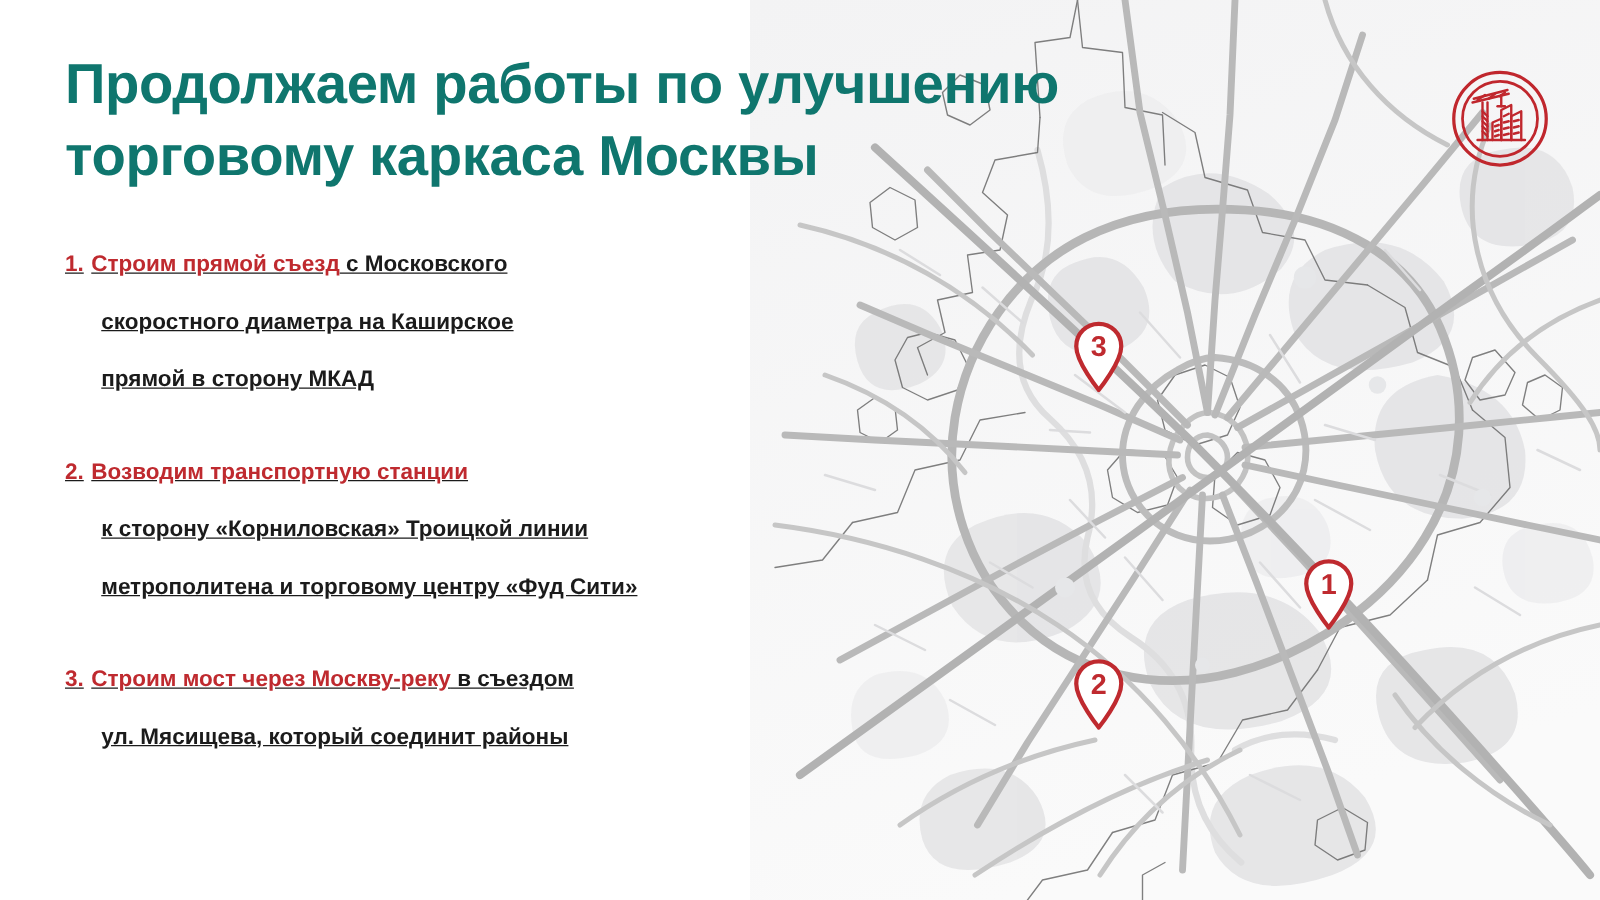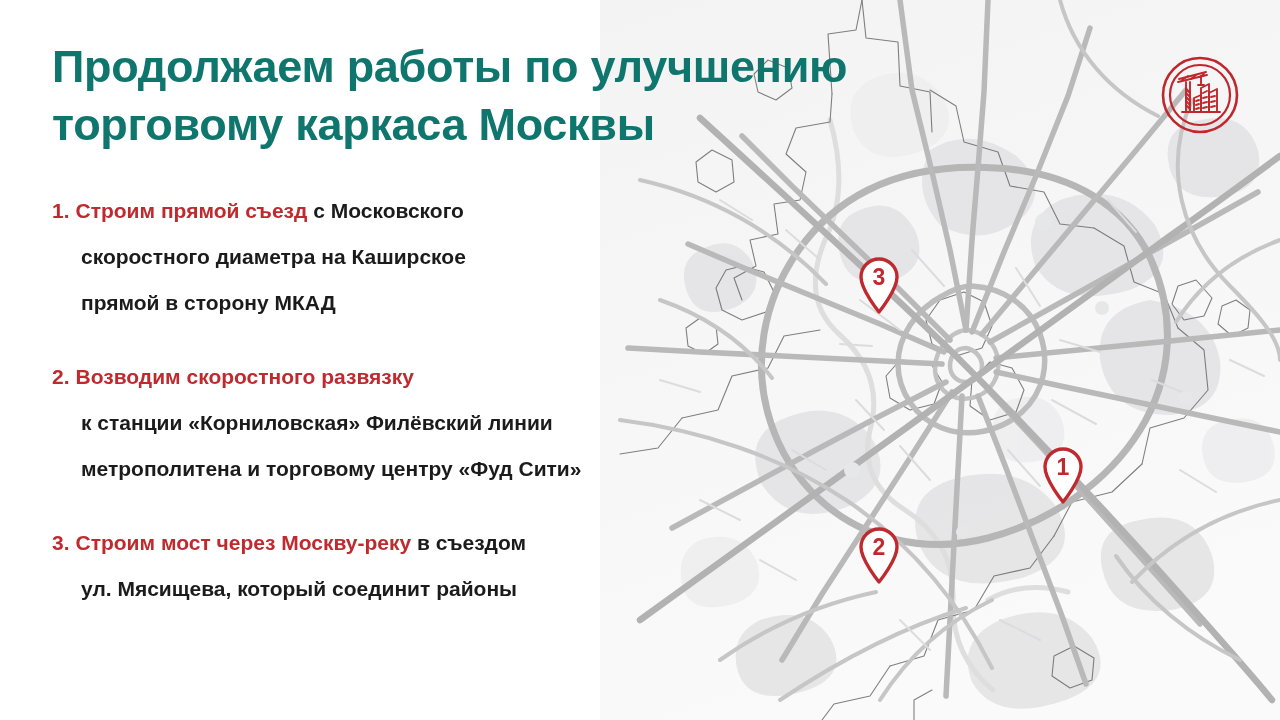--- a/index.html
+++ b/index.html
@@ -59,25 +59,26 @@
     top: 188px;
     width: 700px;
   }
   .list-item {
     margin-bottom: 28px;
   }
   .list-item:last-child { margin-bottom: 0; }
 
   .li-line {
     display: block;
-    font-size: 21px;
+    font-size: 18px;
     font-weight: bold;
     line-height: 46px;
     color: #1b1b1b;
     white-space: nowrap;
+    text-decoration: underline;
   }
   .li-line.first {
     text-indent: 0;
   }
   .li-line.cont {
     padding-left: 29px;
   }
   .li-num {
     color: #bf2a2f;
     font-weight: bold;
@@ -299,22 +300,22 @@
 
     <div id="list-block">
 
       <div class="list-item">
         <span class="li-line first"><span class="li-num">1.</span><span class="li-hl">Строим прямой съезд</span><span> с Московского</span></span>
         <span class="li-line cont">скоростного диаметра на Каширское</span>
         <span class="li-line cont">прямой в сторону МКАД</span>
       </div>
 
       <div class="list-item">
-        <span class="li-line first"><span class="li-num">2.</span><span class="li-hl">Возводим скоростного развязку</span><span></span></span>
-        <span class="li-line cont">к станции «Корниловская» Филёвский линии</span>
+        <span class="li-line first"><span class="li-num">2.</span><span class="li-hl">Возводим транспортную станции</span><span></span></span>
+        <span class="li-line cont">к сторону «Корниловская» Троицкой линии</span>
         <span class="li-line cont">метрополитена и торговому центру «Фуд Сити»</span>
       </div>
 
       <div class="list-item">
         <span class="li-line first"><span class="li-num">3.</span><span class="li-hl">Строим мост через Москву-реку</span><span> в съездом</span></span>
         <span class="li-line cont">ул. Мясищева, который соединит районы</span>
       </div>
 
     </div>
 

